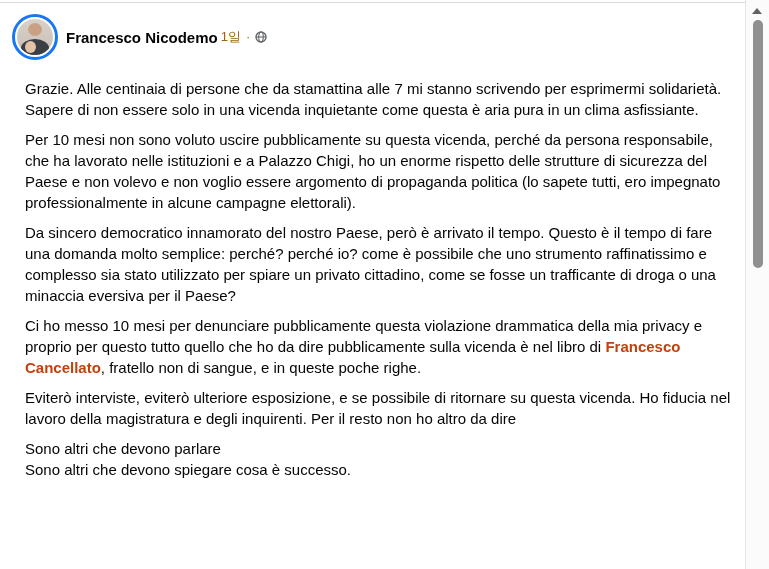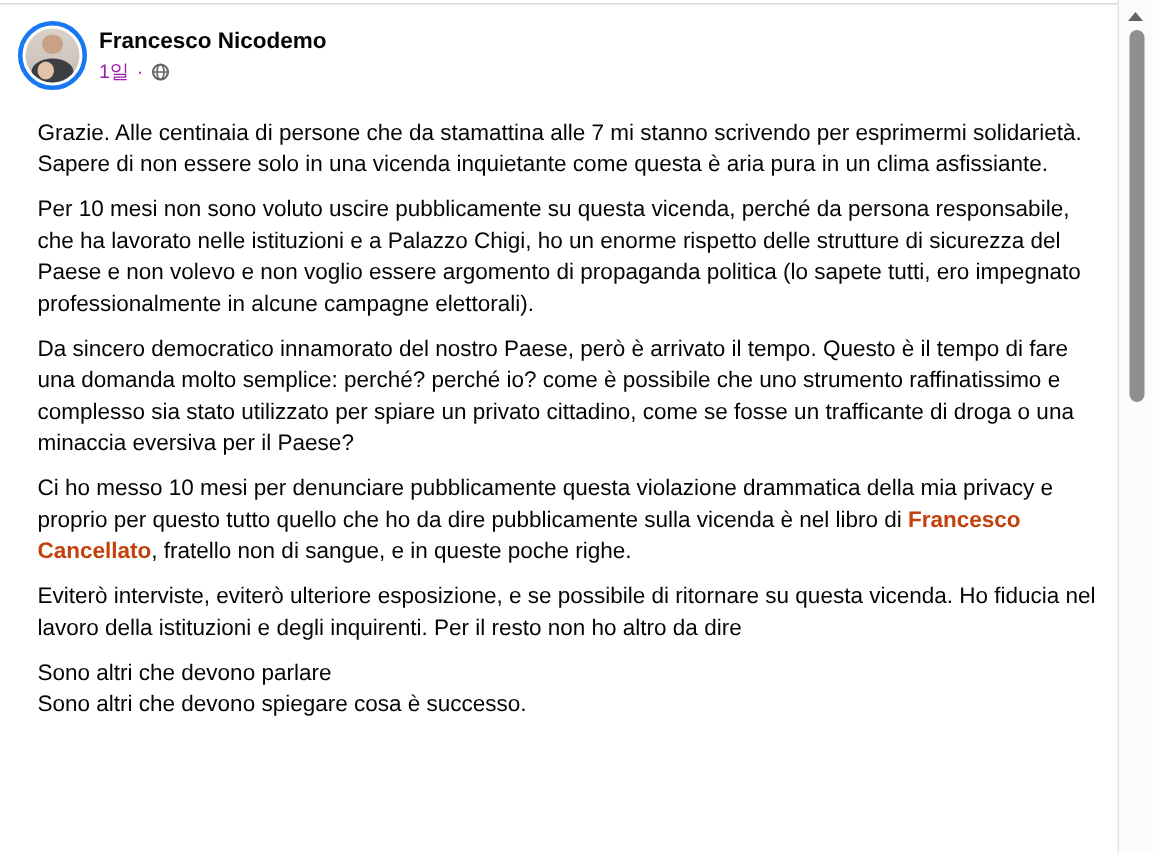--- a/index.html
+++ b/index.html
@@ -63,33 +63,33 @@
     background: #3b3e43;
   }
   .baby {
     position: absolute;
     bottom: 2px; left: 8px;
     width: 11px; height: 12px;
     border-radius: 50%;
     background: #e3c3a8;
     z-index: 2;
   }
-  .header-text { display: flex; flex-direction: column; gap: 3px; }
+  .header-text { display: flex; flex-direction: row; gap: 3px; }
   .author-name {
     font-size: 15px;
     font-weight: 700;
     color: #050505;
     line-height: 19px;
   }
   .meta-row {
     display: flex;
     align-items: center;
     gap: 5px;
     font-size: 13px;
-    color: #a21caf;
+    color: #a16207;
     line-height: 16px;
   }
   .globe { display: inline-flex; }
   
   .post-text {
     position: absolute;
     top: 70px; left: 9px;
     width: 732px;
     font-size: 15px;
     line-height: 21px;
@@ -154,21 +154,21 @@
         </span>
       </span>
     </div>
   </div>
 
   <div class="post-text" id="post-text">
       <p class="para">Grazie. Alle centinaia di persone che da stamattina alle 7 mi stanno scrivendo per esprimermi solidarietà.<br>Sapere di non essere solo in una vicenda inquietante come questa è aria pura in un clima asfissiante.</p>
       <p class="para">Per 10 mesi non sono voluto uscire pubblicamente su questa vicenda, perché da persona responsabile, che ha lavorato nelle istituzioni e a Palazzo Chigi, ho un enorme rispetto delle strutture di sicurezza del Paese e non volevo e non voglio essere argomento di propaganda politica (lo sapete tutti, ero impegnato professionalmente in alcune campagne elettorali).</p>
       <p class="para">Da sincero democratico innamorato del nostro Paese, però è arrivato il tempo. Questo è il tempo di fare una domanda molto semplice: perché? perché io? come è possibile che uno strumento raffinatissimo e complesso sia stato utilizzato per spiare un privato cittadino, come se fosse un trafficante di droga o una minaccia eversiva per il Paese?</p>
       <p class="para">Ci ho messo 10 mesi per denunciare pubblicamente questa violazione drammatica della mia privacy e proprio per questo tutto quello che ho da dire pubblicamente sulla vicenda è nel libro di <a class="profile-link">Francesco Cancellato</a>, fratello non di sangue, e in queste poche righe.</p>
-      <p class="para">Eviterò interviste, eviterò ulteriore esposizione, e se possibile di ritornare su questa vicenda. Ho fiducia nel lavoro della istituzioni e degli inquirenti. Per il resto non ho altro da dire</p>
+      <p class="para">Eviterò interviste, eviterò ulteriore esposizione, e se possibile di ritornare su questa vicenda. Ho fiducia nel lavoro della magistratura e degli inquirenti. Per il resto non ho altro da dire</p>
       <p class="para">Sono altri che devono parlare<br>Sono altri che devono spiegare cosa è successo.</p>
     </div>
 
   <div class="scrollbar">
     <div class="scroll-up-btn"></div>
     <div class="scroll-thumb"></div>
   </div>
 
 </div>
 

